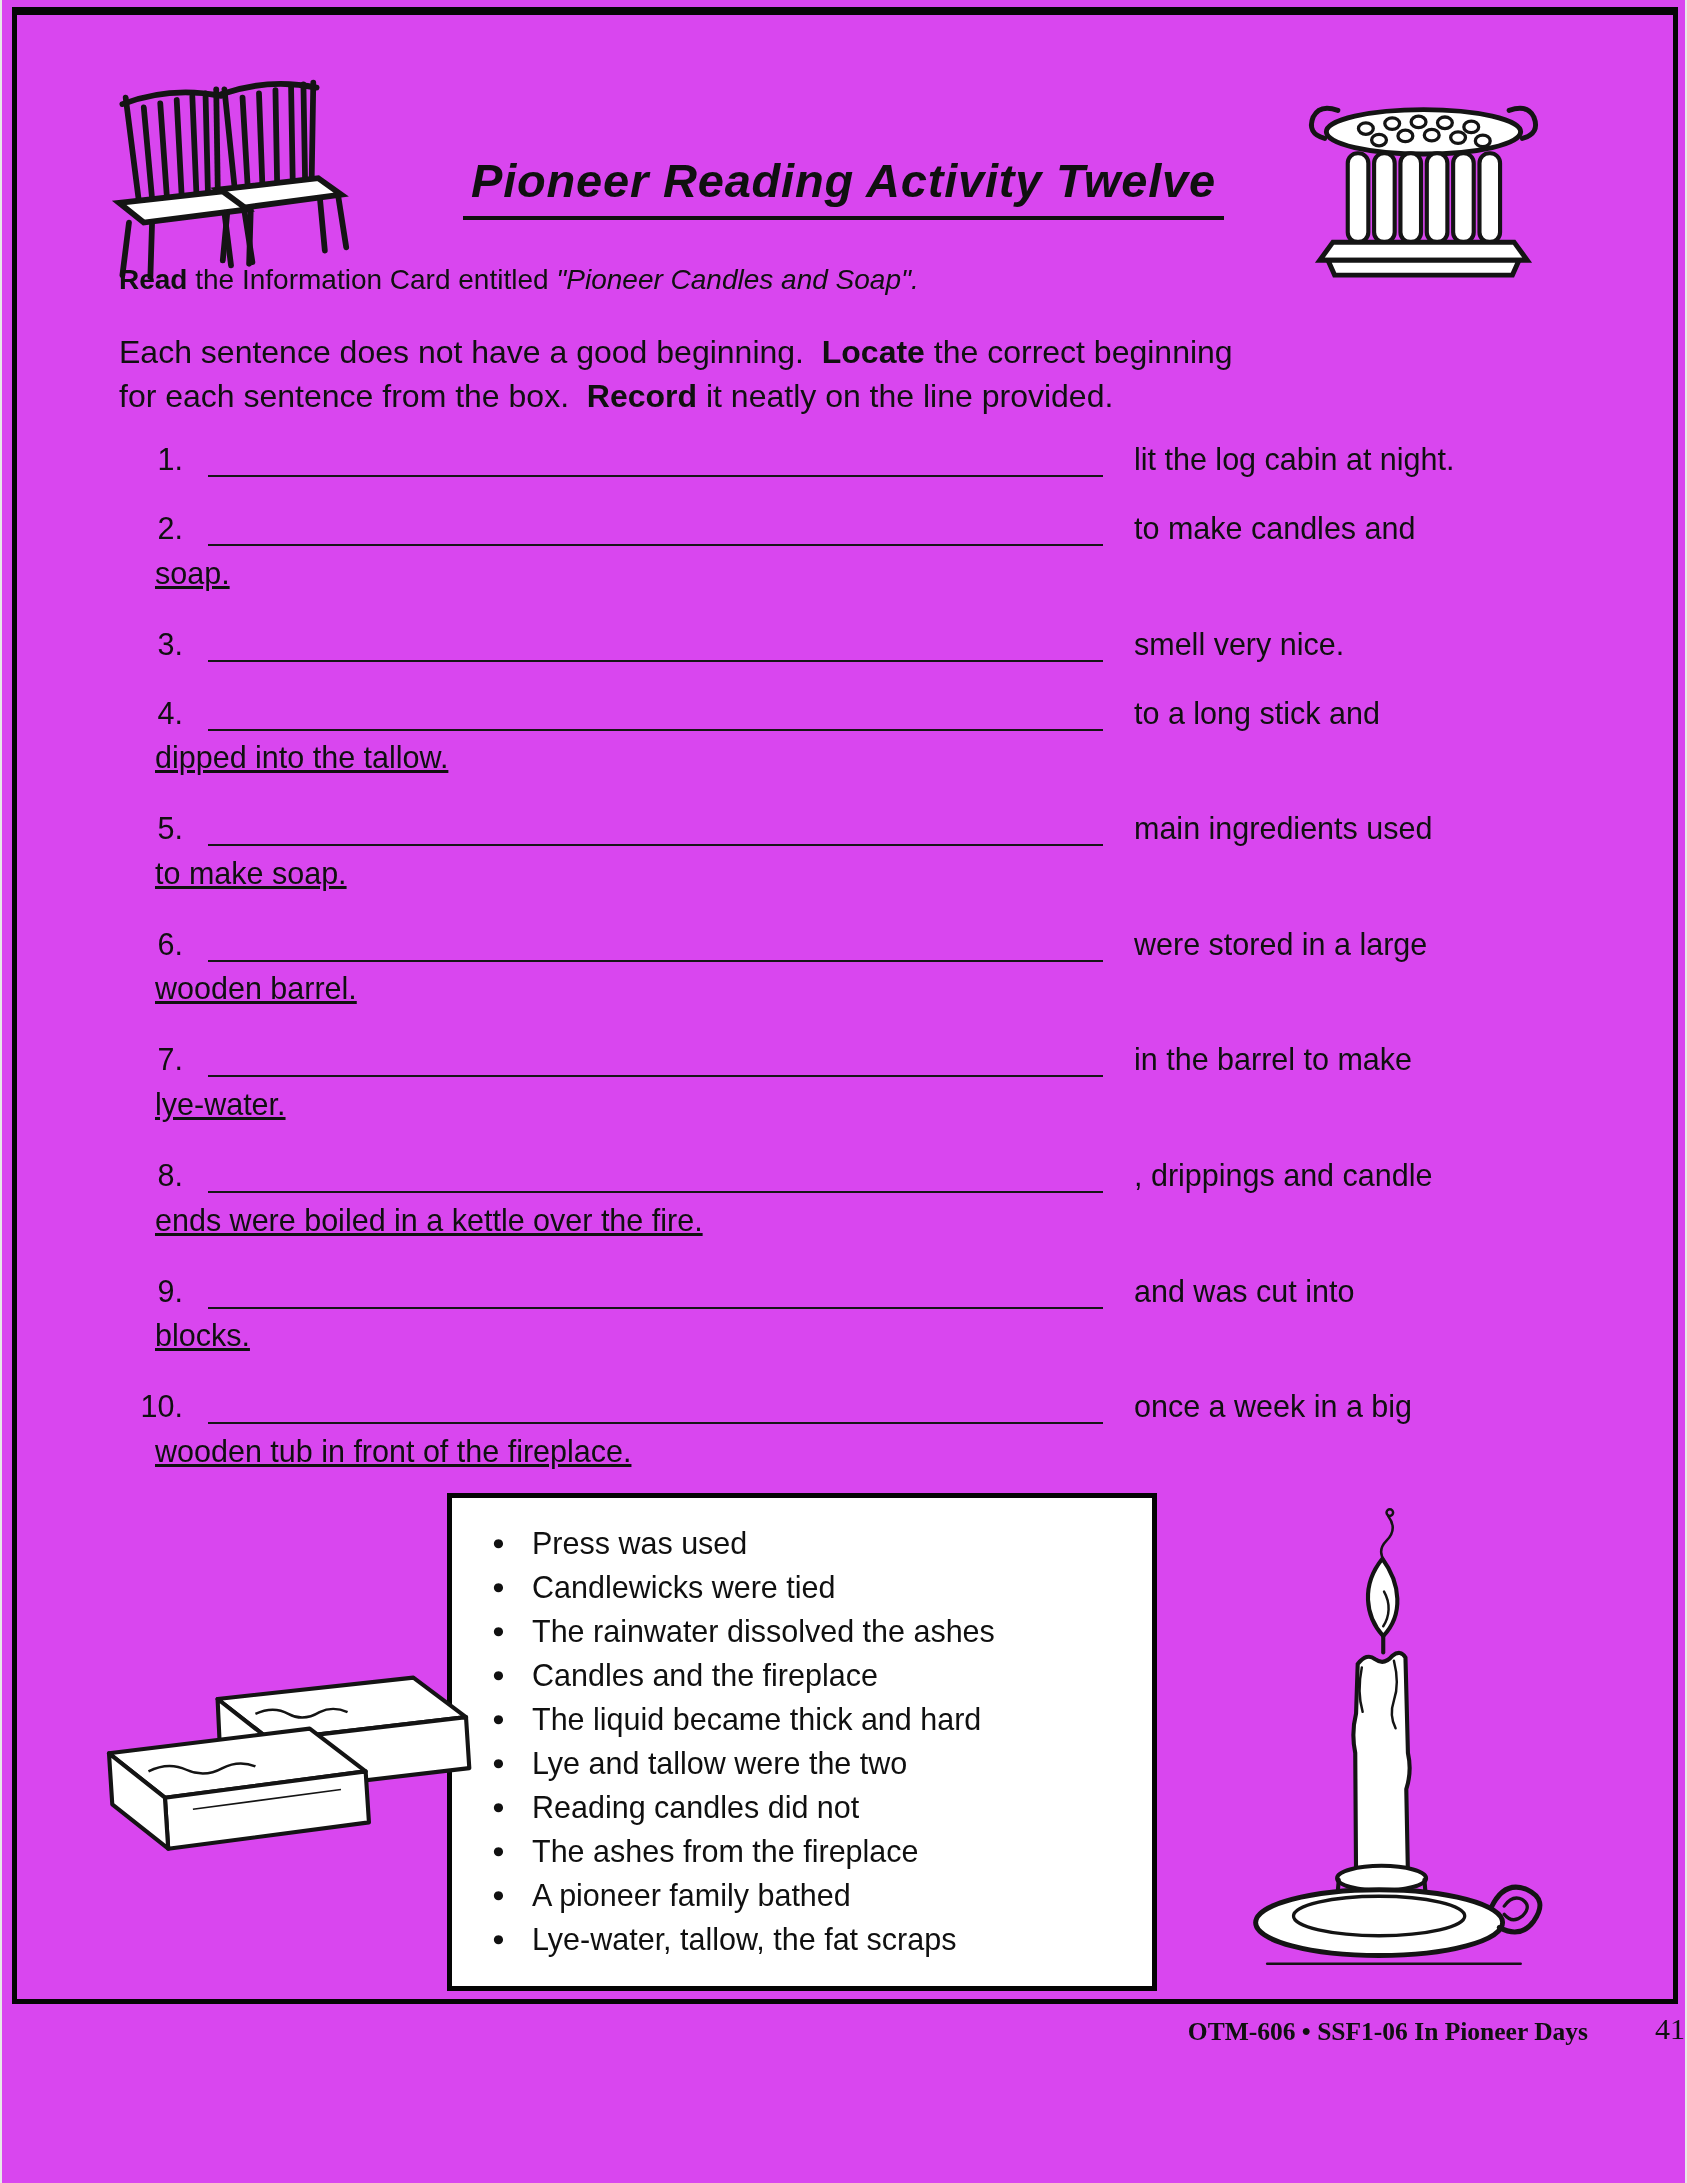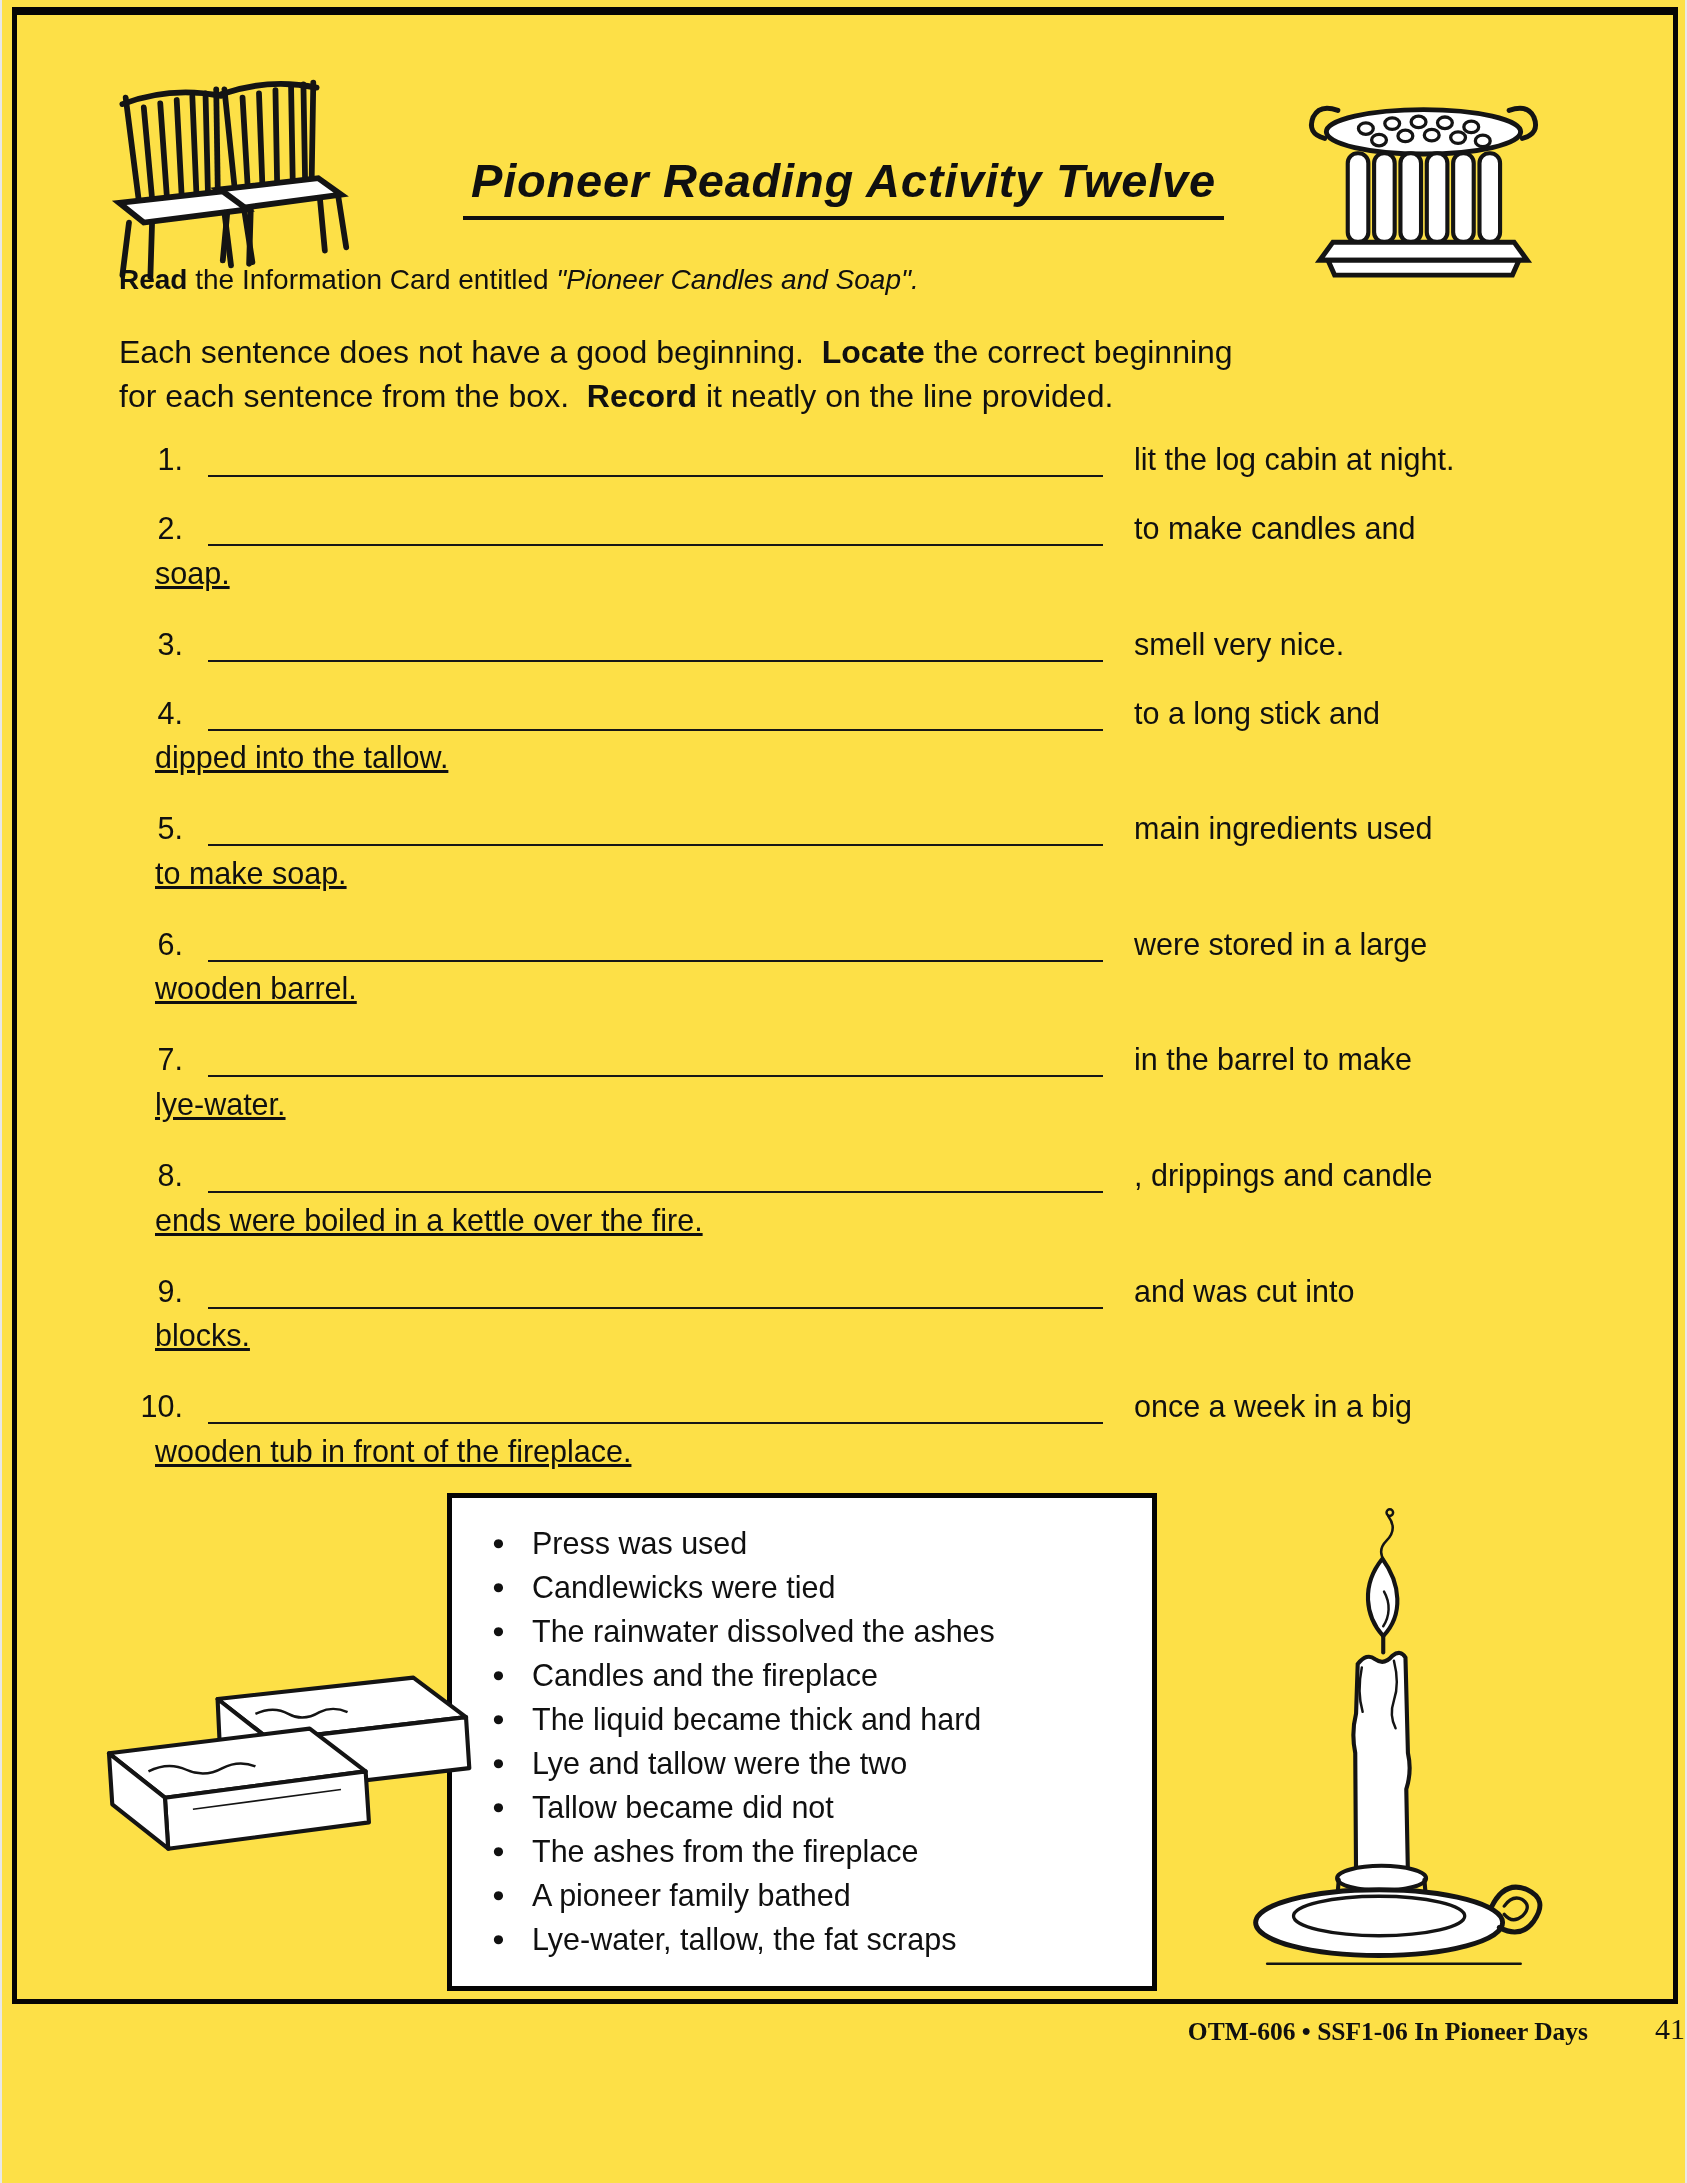--- a/index.html
+++ b/index.html
@@ -1,18 +1,18 @@
 <!DOCTYPE html>
 <html style="font-size:13px"><head>
 <meta charset="utf-8">
 <style>
   html,body { margin:0; padding:0; background:#e8e8e8; }
   .page {
     position:relative; width:1683px; height:2183px; margin:0 auto;
-    background:#fde047; color:#101010;
+    background:#d946ef; color:#101010;
     font-family:"Liberation Sans", sans-serif; overflow:hidden;
   }
   .frame {
     position:absolute; left:10px; top:6.6px; width:1666px; height:1997px;
     border:5px solid #050505; border-top-width:8.2px; box-sizing:border-box;
     pointer-events:none;
   }
   .illus { position:absolute; line-height:0; }
   .chairs { left:99px; top:76px; }
   .mold   { left:1298px; top:97px; }
@@ -247,21 +247,21 @@
       <li class="box-item">
           <span class="bullet">●</span>
           <span>The liquid became thick and hard</span>
         </li>
       <li class="box-item">
           <span class="bullet">●</span>
           <span>Lye and tallow were the two</span>
         </li>
       <li class="box-item">
           <span class="bullet">●</span>
-          <span>Tallow became did not</span>
+          <span>Reading candles did not</span>
         </li>
       <li class="box-item">
           <span class="bullet">●</span>
           <span>The ashes from the fireplace</span>
         </li>
       <li class="box-item">
           <span class="bullet">●</span>
           <span>A pioneer family bathed</span>
         </li>
       <li class="box-item">

